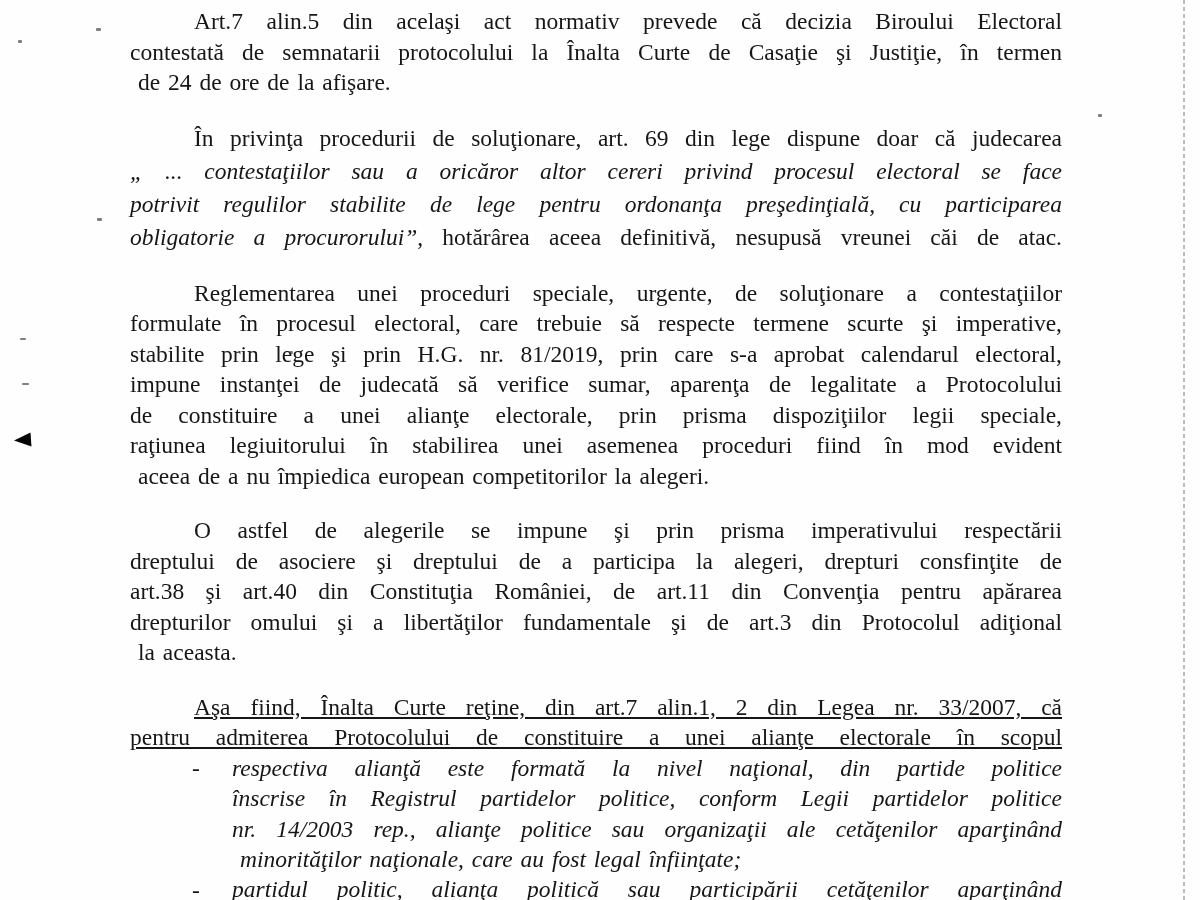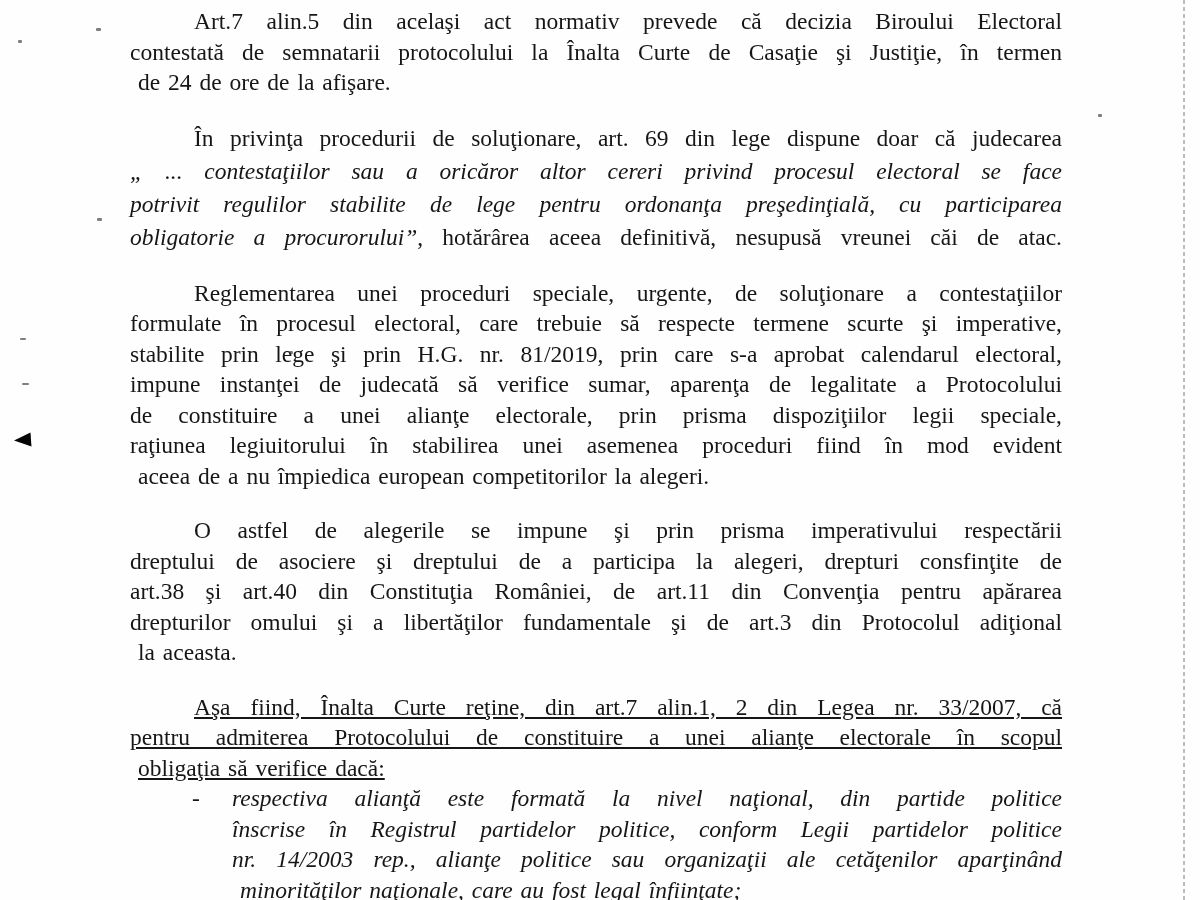--- a/index.html
+++ b/index.html
@@ -78,21 +78,20 @@
     <div class="blk para">
       <div class="line just ind"><span>O astfel de alegerile se impune şi prin prisma imperativului respectării</span></div>
       <div class="line just"><span>dreptului de asociere şi dreptului de a participa la alegeri, drepturi consfinţite de</span></div>
       <div class="line just"><span>art.38 şi art.40 din Constituţia României, de art.11 din Convenţia pentru apărarea</span></div>
       <div class="line just"><span>drepturilor omului şi a libertăţilor fundamentale şi de art.3 din Protocolul adiţional</span></div>
       <div class="line left"><span>la aceasta.</span></div>
     </div>
     <div class="blk para gap">
       <div class="line just ind"><span>Aşa fiind, Înalta Curte reţine, din art.7 alin.1, 2 din Legea nr. 33/2007, că</span></div>
       <div class="line just"><span>pentru admiterea Protocolului de constituire a unei alianţe electorale în scopul</span></div>
-      <div class="line left"><span>obligaţia să verifice dacă:</span></div>
     </div>
     <div class="blk list-item">
       <span class="dash">-</span>
       <div class="line just"><span>respectiva alianţă este formată la nivel naţional, din partide politice</span></div>
       <div class="line just"><span>înscrise în Registrul partidelor politice, conform Legii partidelor politice</span></div>
       <div class="line just"><span>nr. 14/2003 rep., alianţe politice sau organizaţii ale cetăţenilor aparţinând</span></div>
       <div class="line left"><span>minorităţilor naţionale, care au fost legal înfiinţate;</span></div>
     </div>
     <div class="blk list-item">
       <span class="dash">-</span>

